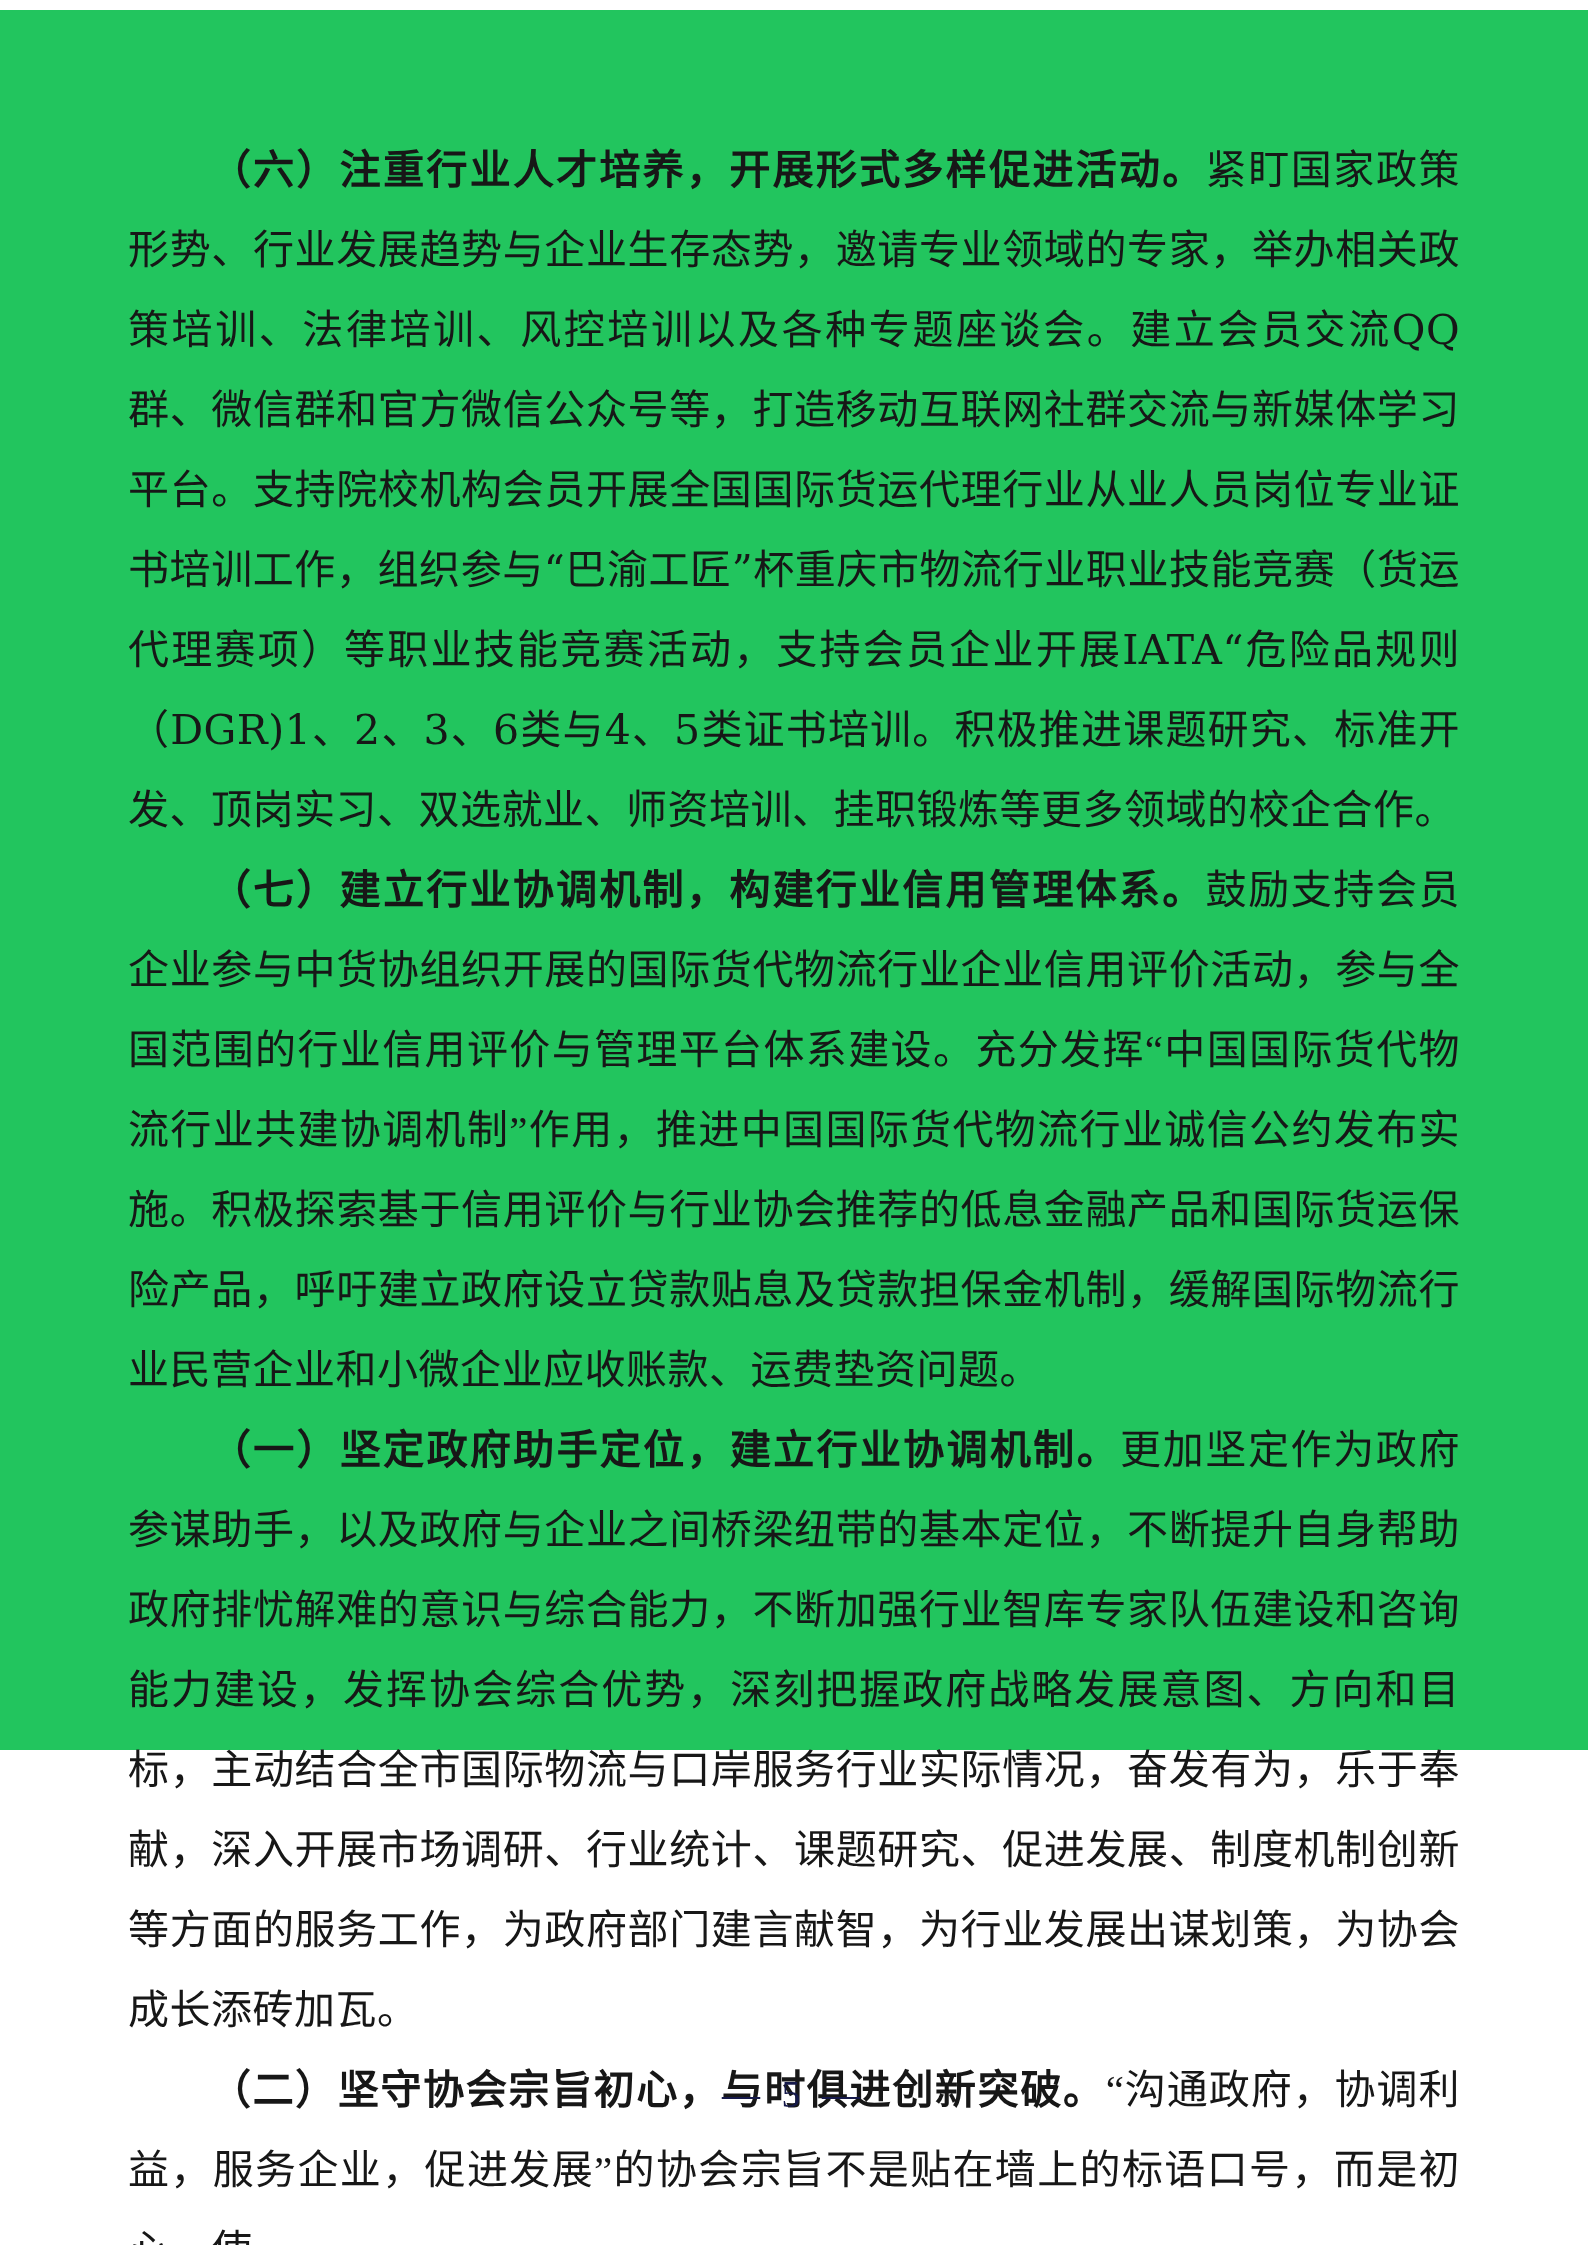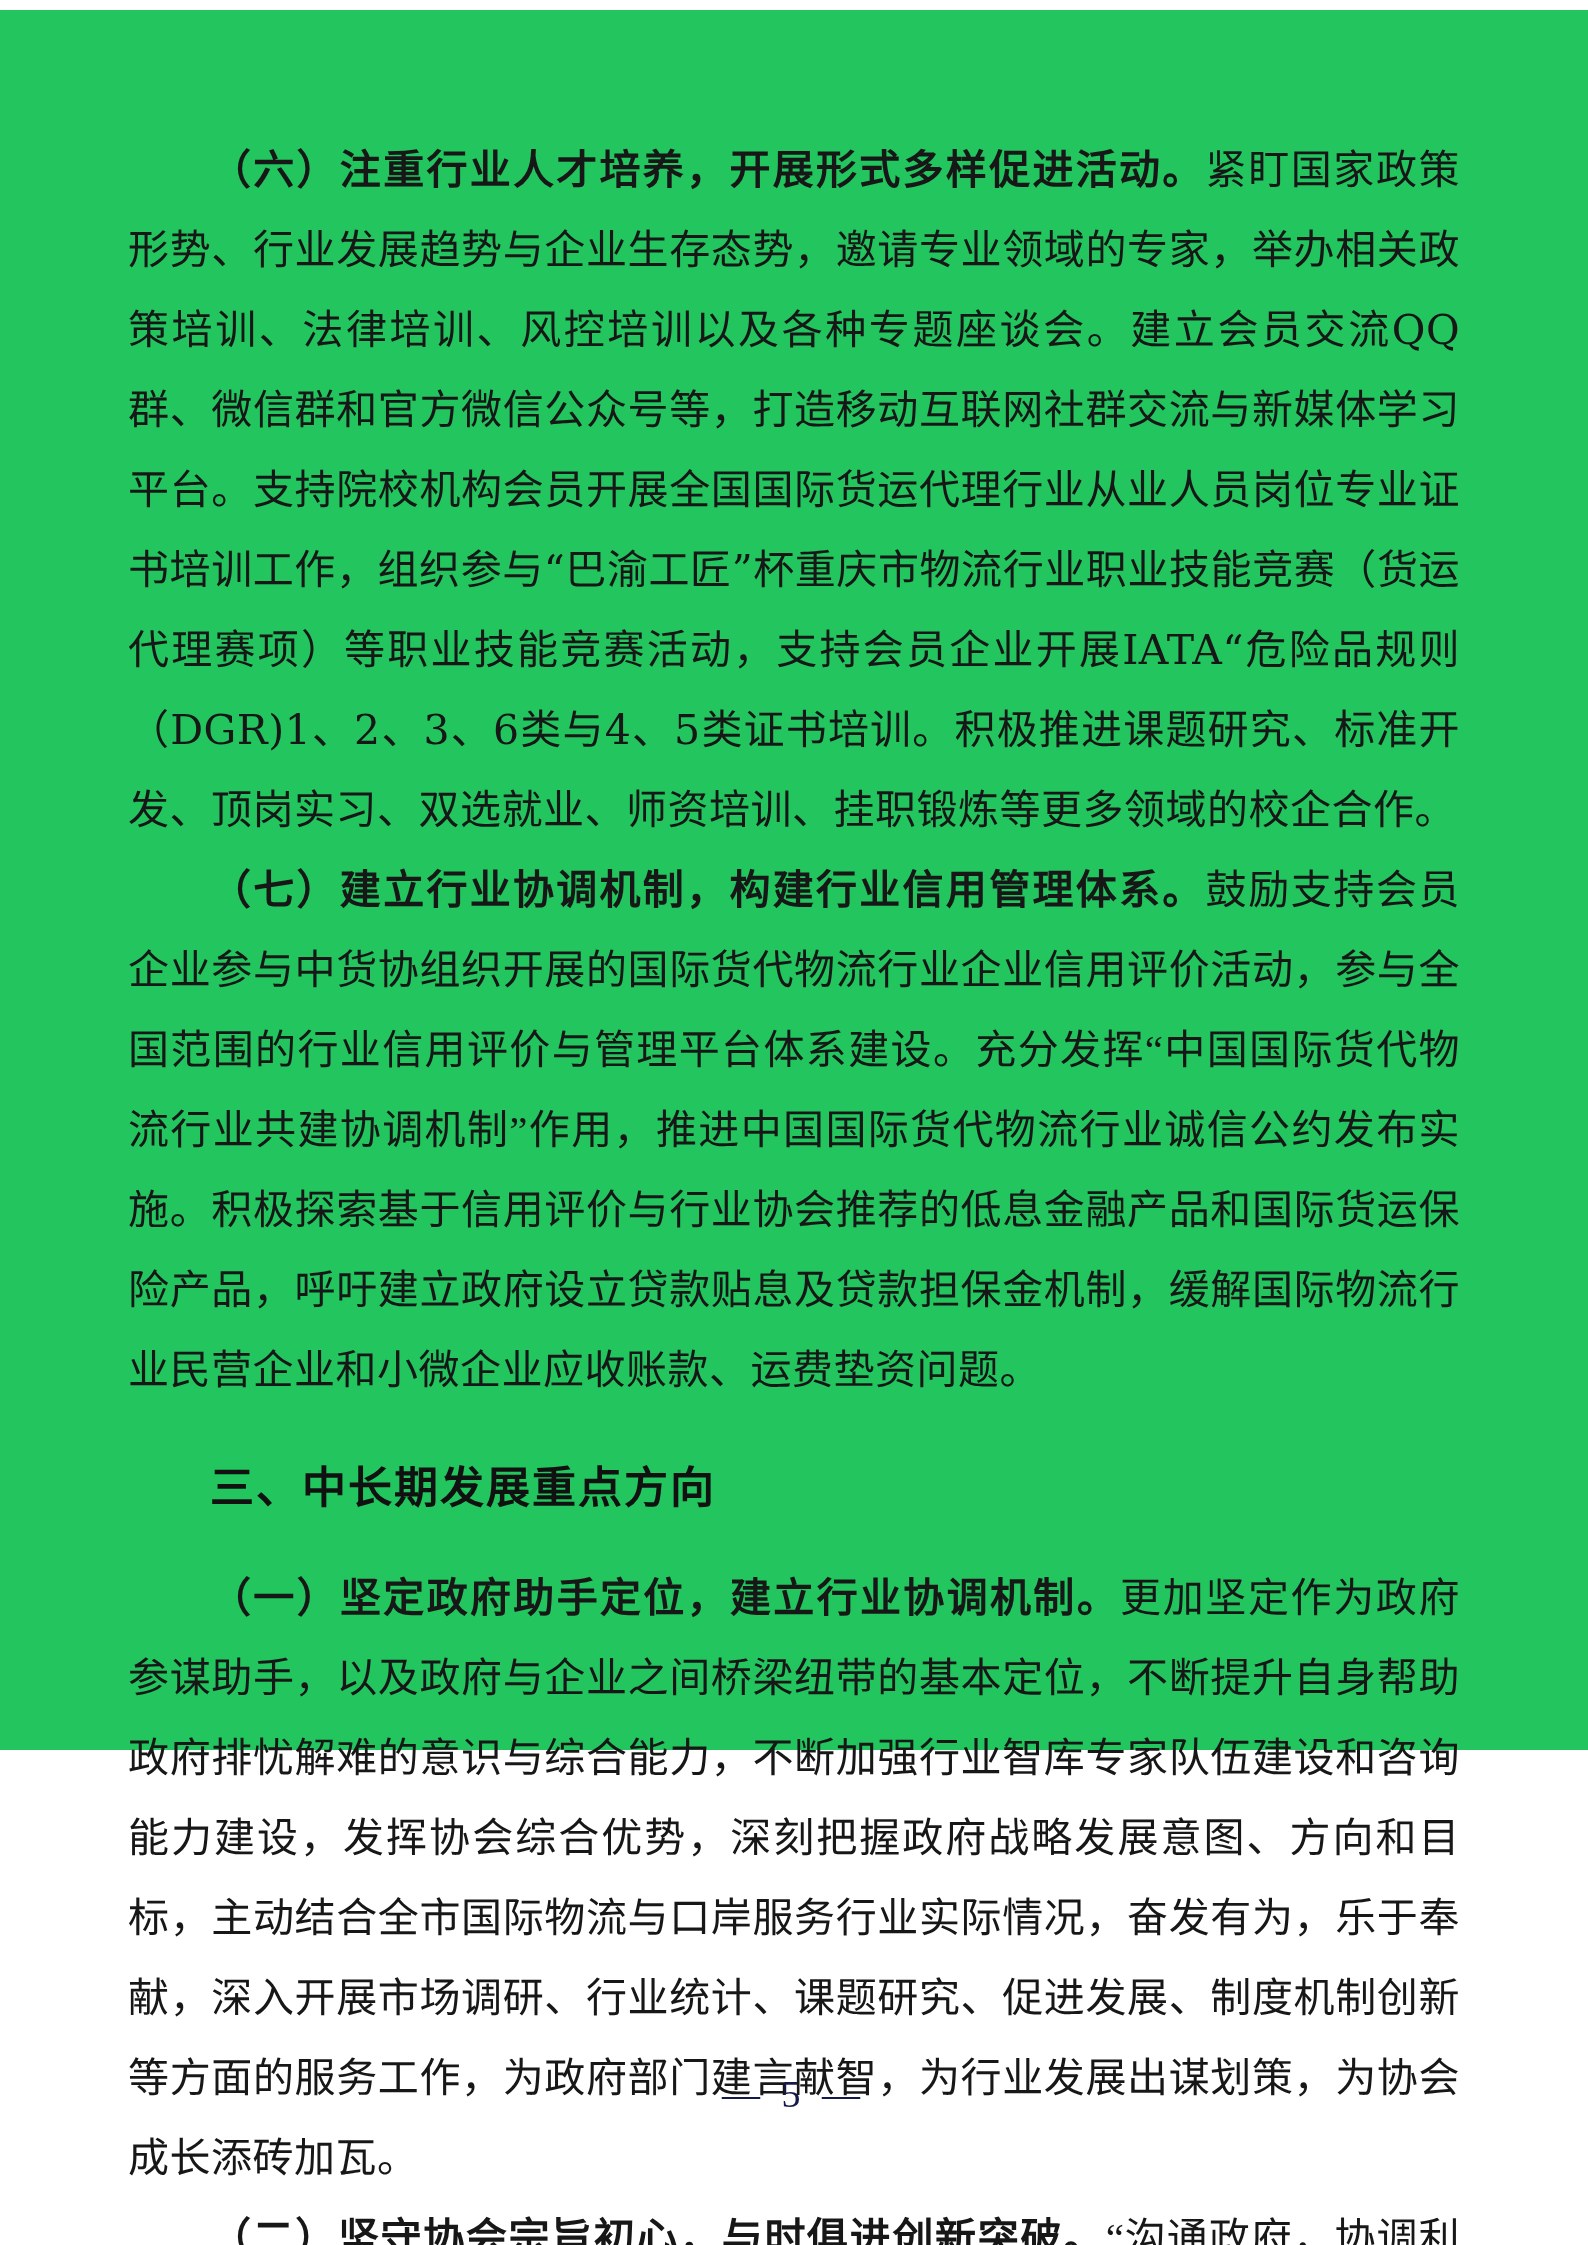--- a/index.html
+++ b/index.html
@@ -89,21 +89,20 @@
   <div class="content">
 
     <p class="para">
       <span class="lead">（六）注重行业人才培养，开展形式多样促进活动。</span><span>紧盯国家政策形势、行业发展趋势与企业生存态势，邀请专业领域的专家，举办相关政策培训、法律培训、风控培训以及各种专题座谈会。建立会员交流QQ群、微信群和官方微信公众号等，打造移动互联网社群交流与新媒体学习平台。支持院校机构会员开展全国国际货运代理行业从业人员岗位专业证书培训工作，组织参与“巴渝工匠”杯重庆市物流行业职业技能竞赛（货运代理赛项）等职业技能竞赛活动，支持会员企业开展IATA“危险品规则（DGR)1、2、3、6类与4、5类证书培训。积极推进课题研究、标准开发、顶岗实习、双选就业、师资培训、挂职锻炼等更多领域的校企合作。</span>
     </p>
 
     <p class="para">
       <span class="lead">（七）建立行业协调机制，构建行业信用管理体系。</span><span>鼓励支持会员企业参与中货协组织开展的国际货代物流行业企业信用评价活动，参与全国范围的行业信用评价与管理平台体系建设。充分发挥“中国国际货代物流行业共建协调机制”作用，推进中国国际货代物流行业诚信公约发布实施。积极探索基于信用评价与行业协会推荐的低息金融产品和国际货运保险产品，呼吁建立政府设立贷款贴息及贷款担保金机制，缓解国际物流行业民营企业和小微企业应收账款、运费垫资问题。</span>
     </p>
 
-    <h2 class="heading">三、中长期发展重点方向</h2>
 
     <p class="para">
       <span class="lead">（一）坚定政府助手定位，建立行业协调机制。</span><span>更加坚定作为政府参谋助手，以及政府与企业之间桥梁纽带的基本定位，不断提升自身帮助政府排忧解难的意识与综合能力，不断加强行业智库专家队伍建设和咨询能力建设，发挥协会综合优势，深刻把握政府战略发展意图、方向和目标，主动结合全市国际物流与口岸服务行业实际情况，奋发有为，乐于奉献，深入开展市场调研、行业统计、课题研究、促进发展、制度机制创新等方面的服务工作，为政府部门建言献智，为行业发展出谋划策，为协会成长添砖加瓦。</span>
     </p>
 
     <p class="para">
       <span class="lead">（二）坚守协会宗旨初心，与时俱进创新突破。</span><span>“沟通政府，协调利益，服务企业，促进发展”的协会宗旨不是贴在墙上的标语口号，而是初心、使</span>
     </p>
 
   </div>

